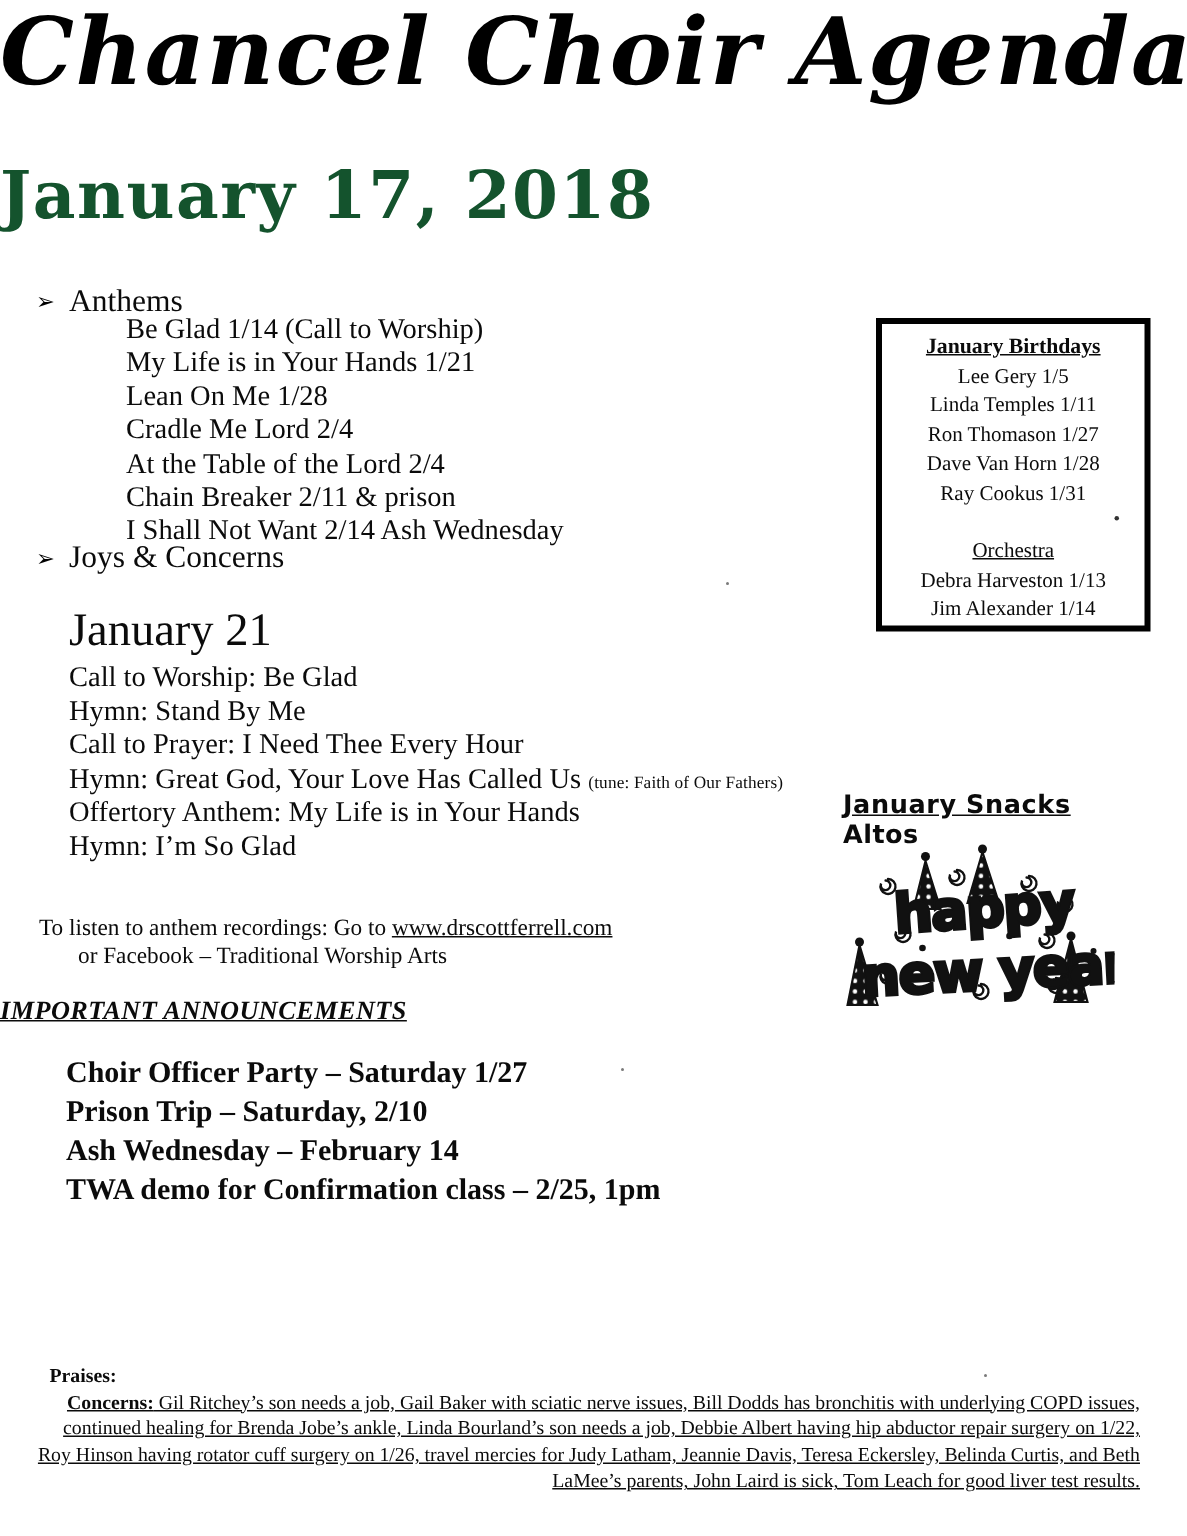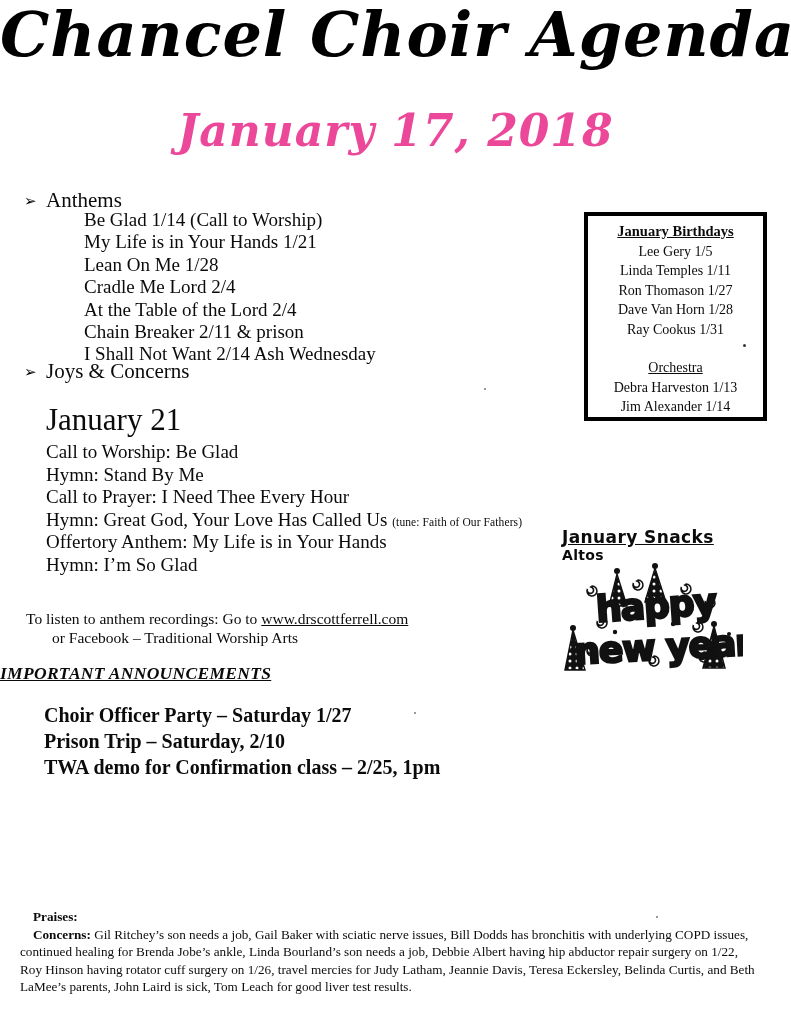--- a/index.html
+++ b/index.html
@@ -31,28 +31,26 @@
     letter-spacing: 1px;
     line-height: 1.05;
     color: #000;
     white-space: nowrap;
   }
   .title-date {
     position: absolute;
     left: 0;
     top: 108px;
     width: 791px;
-    text-align: center;
     font-family: "DejaVu Serif", "Liberation Serif", serif;
     font-size: 44px;
     font-weight: 700;
-    font-style: italic;
     letter-spacing: 1px;
     line-height: 1.05;
-    color: #ec4899;
+    color: #14532d;
     white-space: nowrap;
   }
 
   
   .bullet-row {
     position: absolute;
     display: flex;
     align-items: baseline;
     font-size: 21px;
     line-height: 24px;
@@ -185,21 +183,21 @@
     font-weight: 700;
     text-decoration: underline;
     letter-spacing: 0.4px;
     white-space: nowrap;
   }
   .snacks-group {
     position: absolute;
     left: 562px;
     top: 547px;
     font-family: "DejaVu Sans", "Liberation Sans", sans-serif;
-    font-size: 14px;
+    font-size: 17px;
     font-weight: 700;
     letter-spacing: 0.3px;
     white-space: nowrap;
   }
 
   
   .hny-art {
     position: absolute;
     left: 553px;
     top: 560px;
@@ -217,21 +215,21 @@
   .prayer-block {
     position: absolute;
     left: 20px;
     top: 908px;
     width: 740px;
     font-size: 13.2px;
     line-height: 17.6px;
   }
   .pr-label { font-weight: 700; margin-left: 13px; }
   .pr-line { white-space: nowrap; }
-  .pr-body { text-align: left; }
+  .pr-body { text-align: right; text-decoration: underline; }
 
   .stray-dot {
     position: absolute;
     width: 2px;
     height: 2px;
     background: #7a7a7a;
     border-radius: 50%;
   }
 </style>
 </head>
@@ -279,20 +277,21 @@
     <div>
       <span>To listen to anthem recordings:  Go to </span><span class="link-url">www.drscottferrell.com</span>
     </div>
     <div class="indent">or Facebook – Traditional Worship Arts</div>
   </div>
 
   <div class="announce-heading">IMPORTANT ANNOUNCEMENTS</div>
   <div class="announce-list">
     <div>Choir Officer Party – Saturday 1/27</div>
     <div>Prison Trip – Saturday, 2/10</div>
+    <div>Ash Wednesday – February 14</div>
     <div>TWA demo for Confirmation class – 2/25,  1pm</div>
   </div>
 
   <div class="birthday-box">
     <div class="bd-inner">
       <div class="bd-row bd-title">January Birthdays</div>
       <div class="bd-row">Lee Gery  1/5</div>
       <div class="bd-row">Linda Temples  1/11</div>
       <div class="bd-row">Ron Thomason  1/27</div>
       <div class="bd-row">Dave Van Horn  1/28</div>

